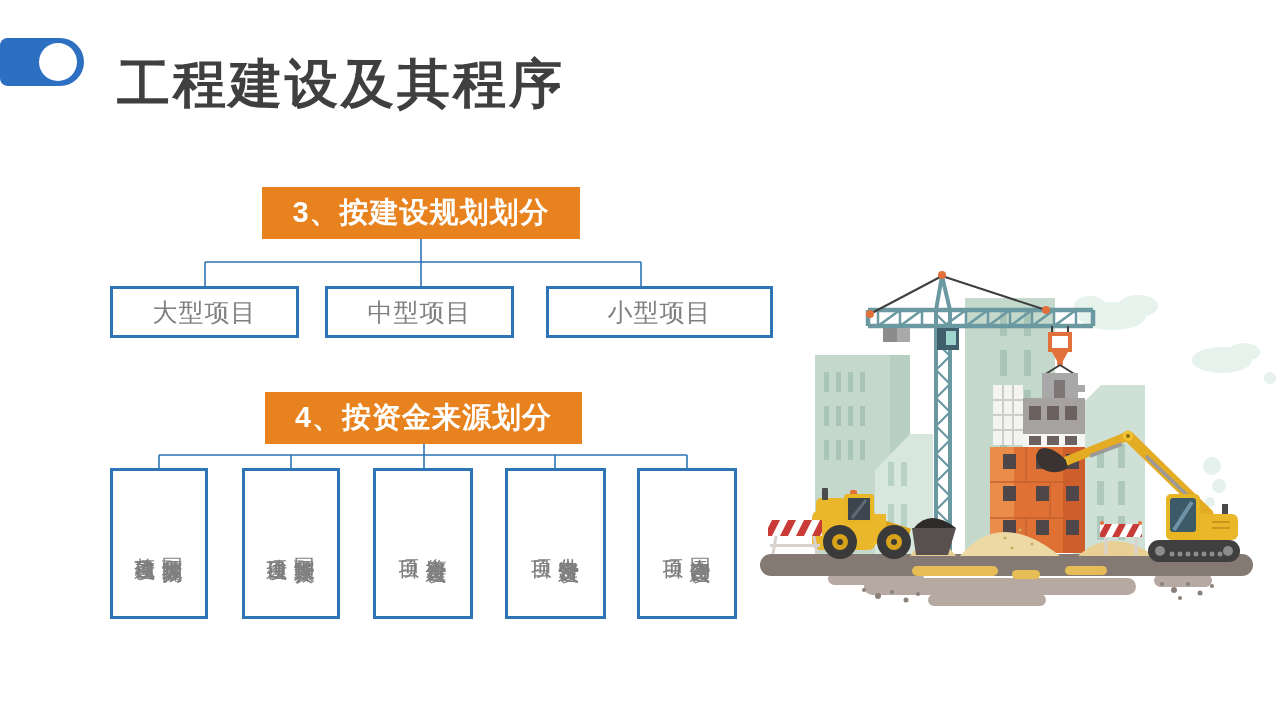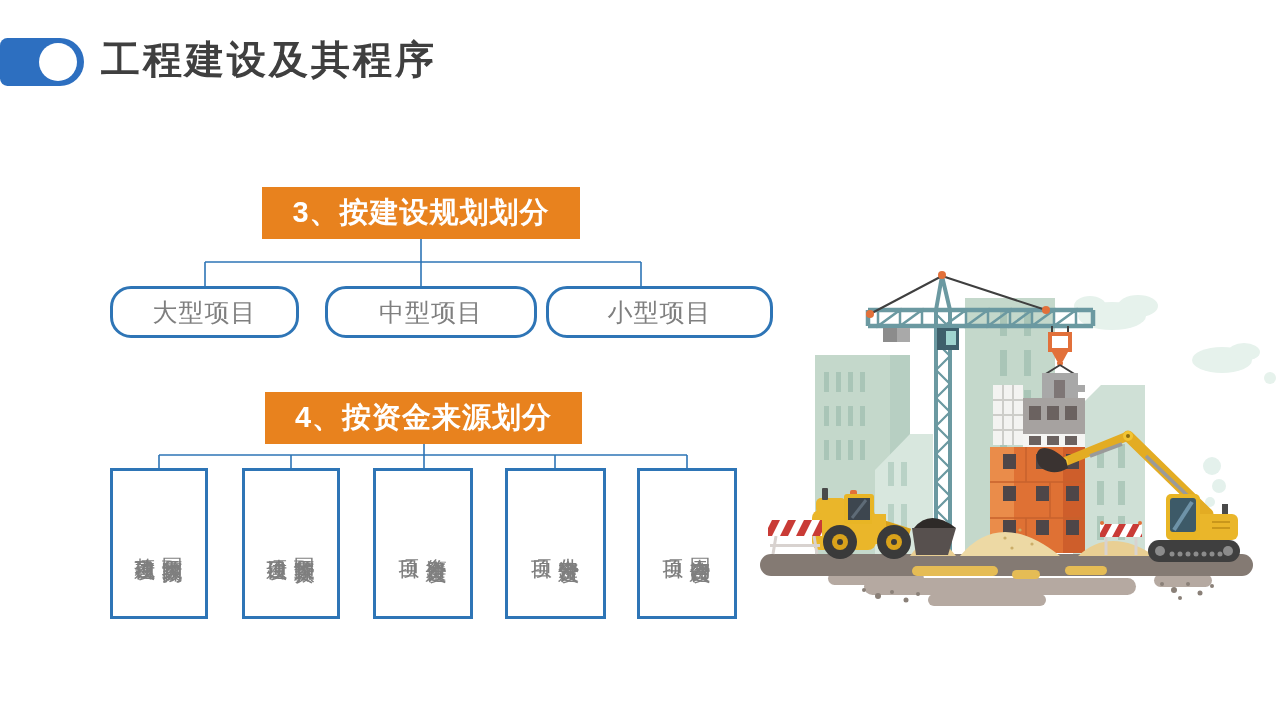--- a/index.html
+++ b/index.html
@@ -12,43 +12,43 @@
   .title-bullet{
     left:0;top:38px;width:84px;height:48px;
     background:var(--accent-blue,#2D6FC0);
     border-radius:8px 26px 26px 8px;
   }
   .title-bullet .dot{
     position:absolute;right:7px;top:5px;width:38px;height:38px;border-radius:50%;
     background:#ffffff;
   }
   .page-title{
-    left:101px;top:33px;margin:0;
-    font-size:39px;font-weight:700;letter-spacing:3px;
+    left:101px;top:33px;margin:16px;
+    font-size:53px;font-weight:700;letter-spacing:3px;
     color:var(--title-text,#3F3F3F);white-space:nowrap;
   }
   
   .connectors{left:0;top:0;pointer-events:none;}
   .connectors path{stroke:var(--box-border-blue,#2E75B6);stroke-width:1.6;fill:none;}
   
   .org-header{
     background:var(--header-orange,#E8821E);
     color:var(--header-text,#FFFFFF);
     font-size:29px;font-weight:700;letter-spacing:1px;
     display:flex;align-items:center;justify-content:center;white-space:nowrap;
   }
   .hdr3{left:262px;top:187px;width:318px;height:52px;}
   .hdr4{left:265px;top:392px;width:317px;height:52px;}
   .node-box{
     box-sizing:border-box;background:#ffffff;
     border:3px solid var(--box-border-blue,#2E75B6);
     color:var(--box-text,#7F7F7F);
     display:flex;align-items:center;justify-content:center;
   }
-  .h-node{top:286px;height:52px;font-size:25px;letter-spacing:1px;white-space:nowrap;border-radius:21px;}
+  .h-node{top:286px;height:52px;font-size:25px;letter-spacing:1px;white-space:nowrap;}
   .v-node{top:468px;height:151px;font-size:21px;}
   .v-node .vtext{
     display:block;height:100%;
     writing-mode:vertical-rl;text-orientation:mixed;
     white-space:pre-line;text-align:center;
     line-height:1.3;letter-spacing:1px;
   }
   
   .illustration{left:760px;top:248px;}
 </style>
@@ -60,21 +60,21 @@
 </div>
 <h1 class="abs page-title">工程建设及其程序</h1>
 
 <svg class="abs connectors" width="1280" height="720" viewBox="0 0 1280 720">
   <path d="M421 239 V262 M205 262 H641 M205 262 V286 M421 262 V286 M641 262 V286"></path>
   <path d="M424 444 V455 M159 455 H687 M159 455 V468 M291 455 V468 M424 455 V468 M555 455 V468 M687 455 V468"></path>
 </svg>
 
 <div class="abs org-header hdr3">3、按建设规划划分</div>
 <div class="abs node-box h-node" style="left:110px;width:189px;">大型项目</div>
-<div class="abs node-box h-node" style="left:325px;width:212px;">中型项目</div>
+<div class="abs node-box h-node" style="left:325px;width:189px;">中型项目</div>
 <div class="abs node-box h-node" style="left:546px;width:227px;">小型项目</div>
 
 <div class="abs org-header hdr4">4、按资金来源划分</div>
 <div class="abs node-box v-node" style="left:110px;width:98px;">
     <span class="vtext">国家预算内拨
 款建设项目</span>
   </div>
 <div class="abs node-box v-node" style="left:242px;width:98px;">
     <span class="vtext">国家预算贷款
 建设项目</span>

